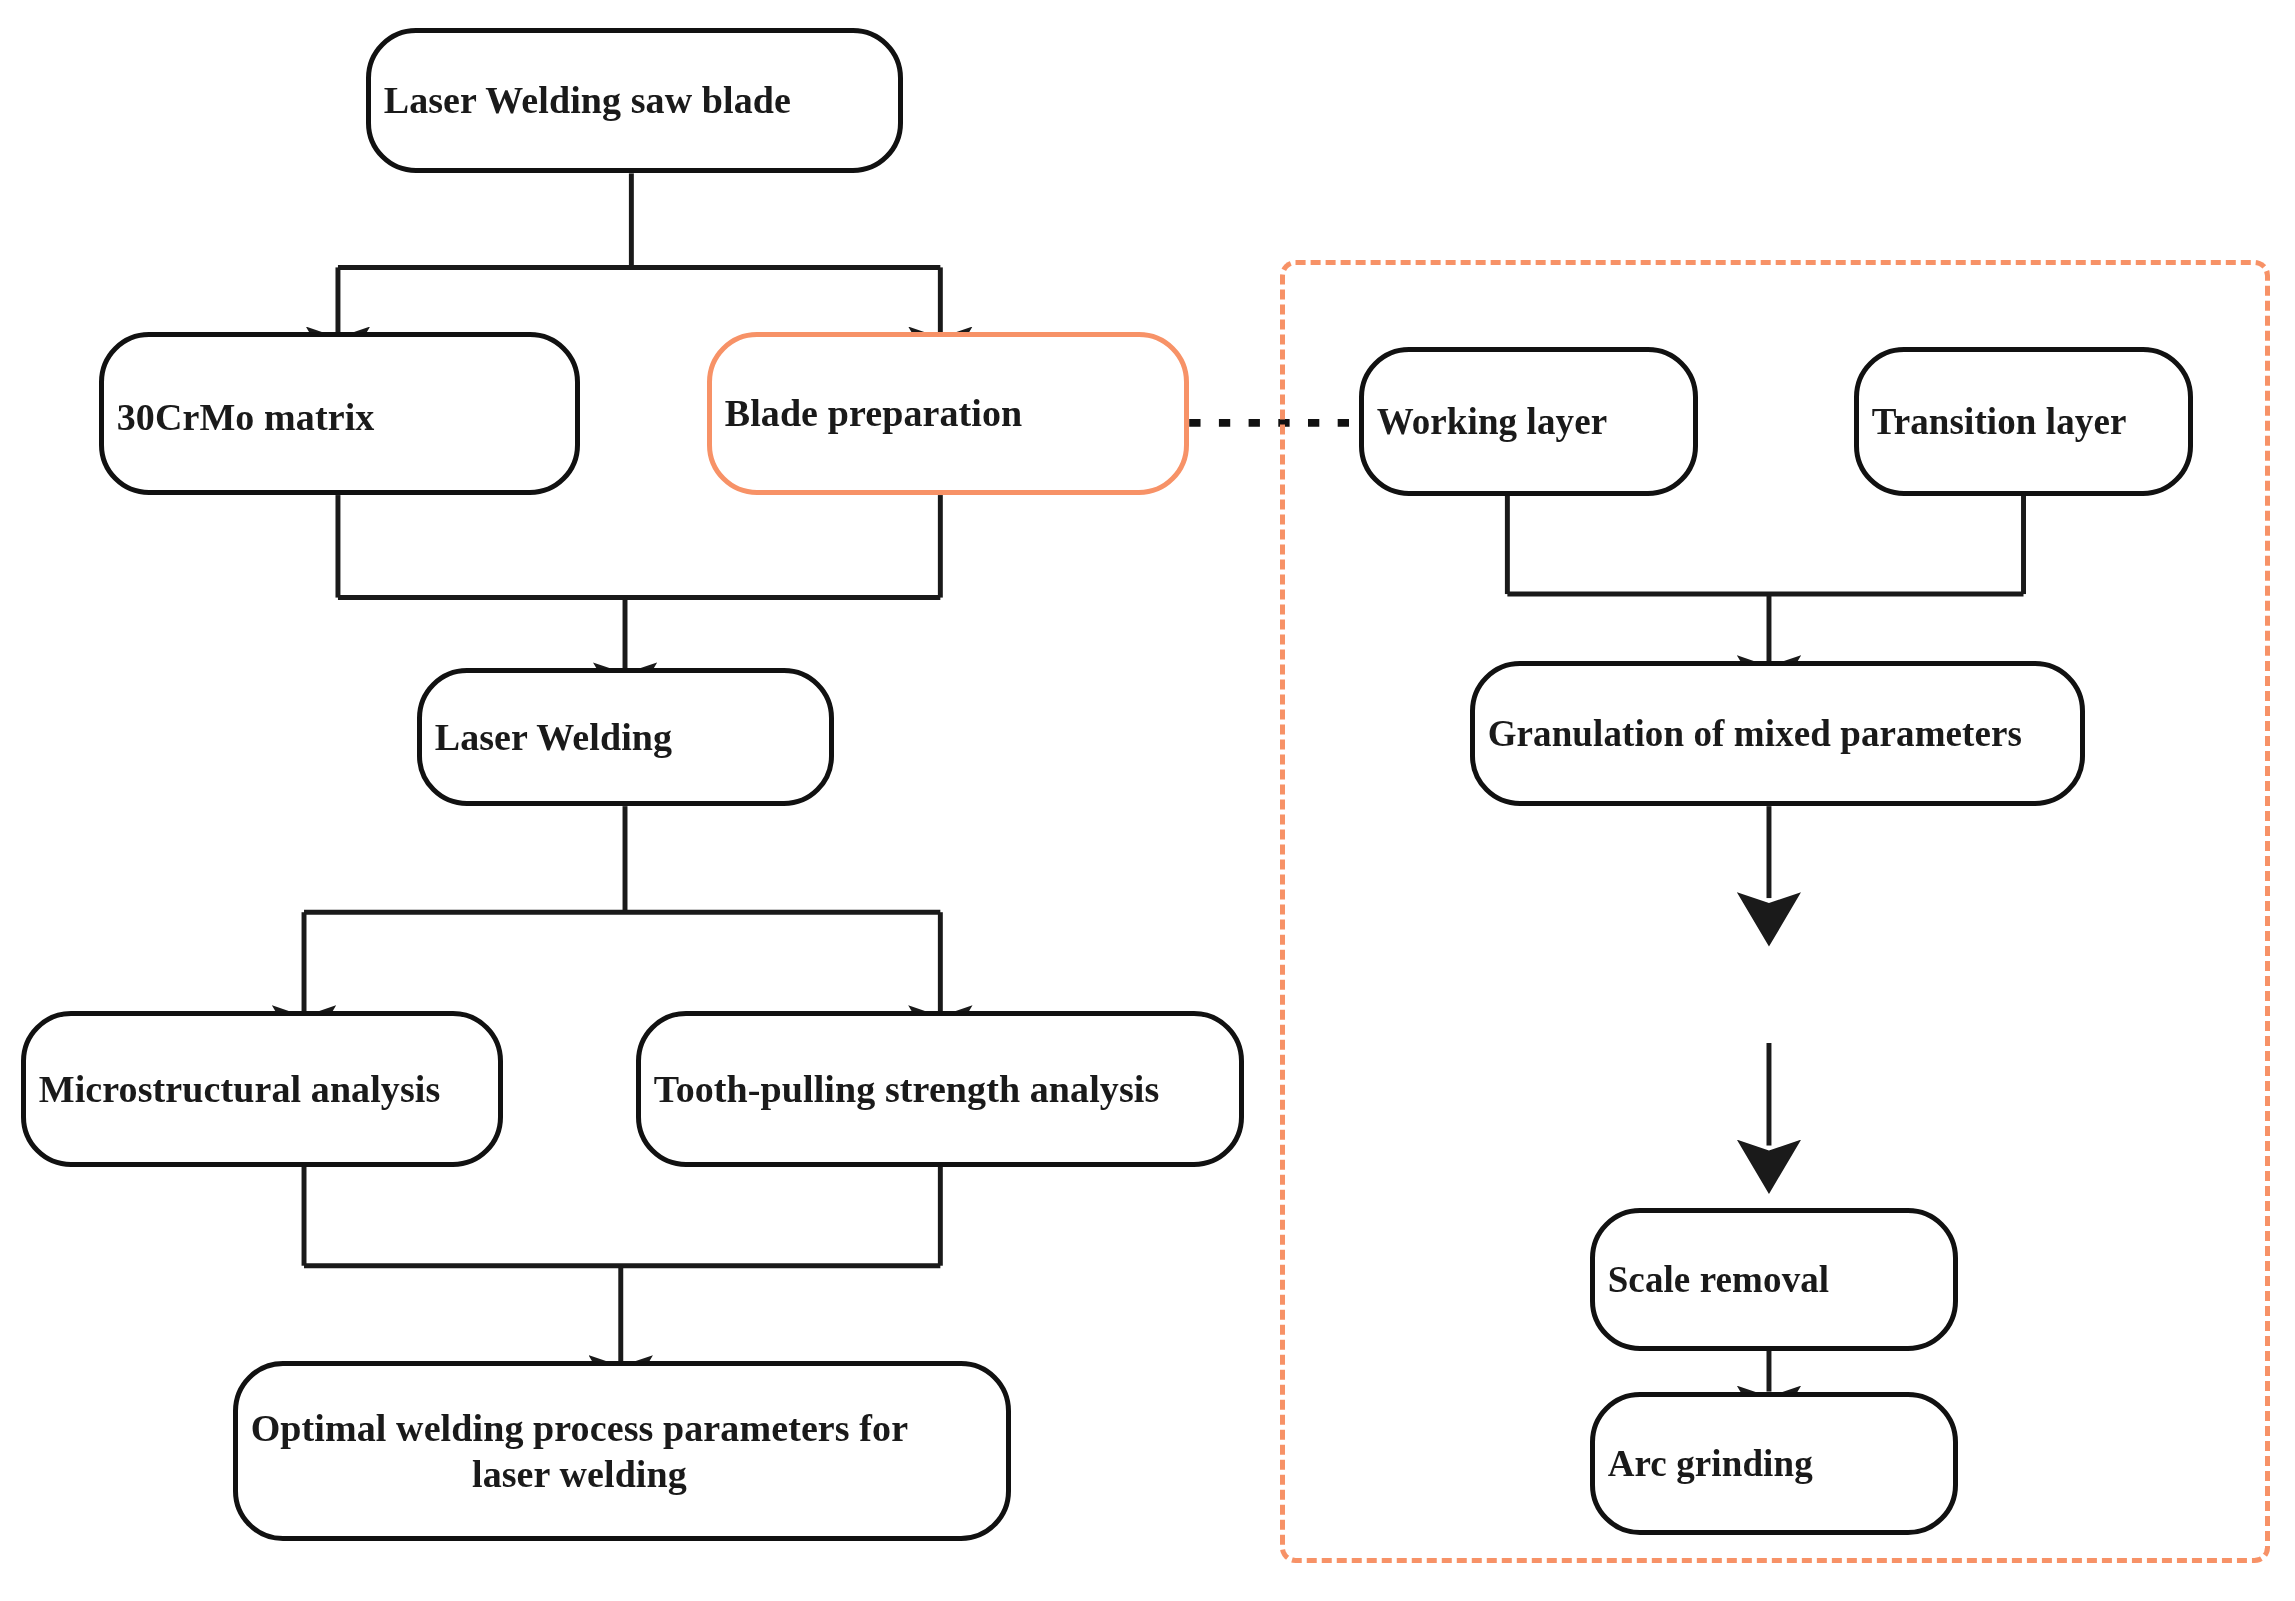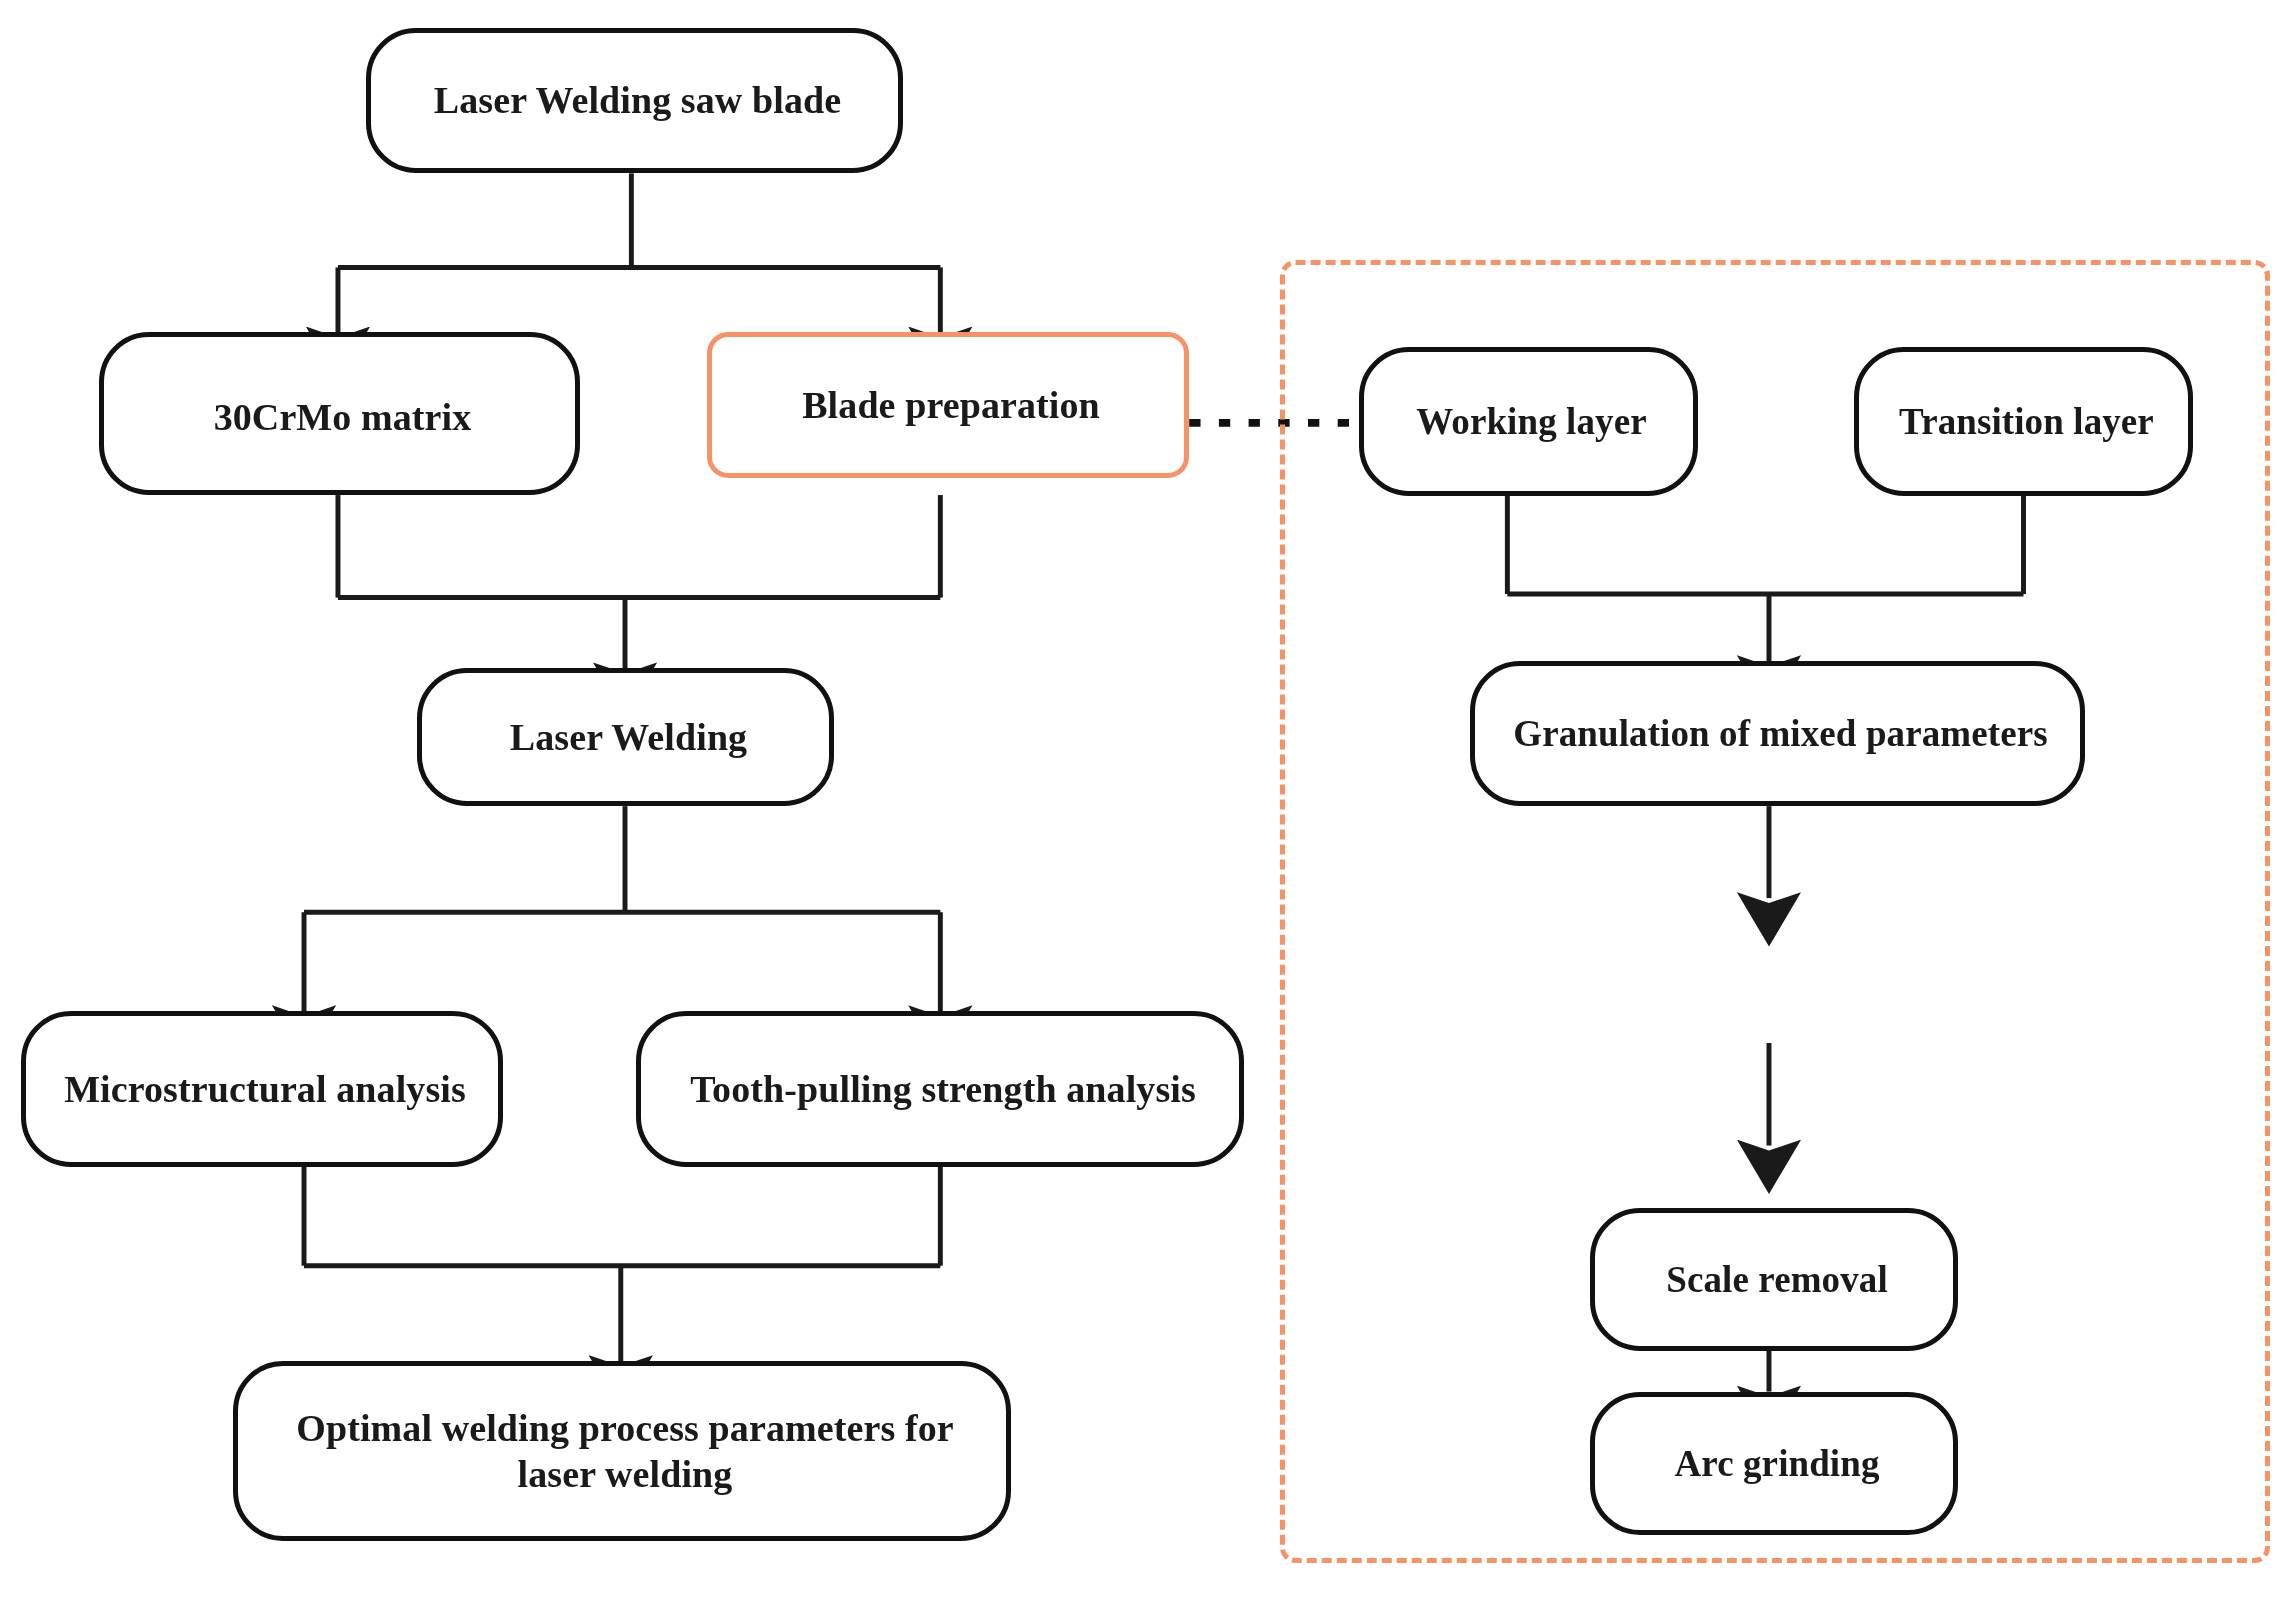--- a/index.html
+++ b/index.html
@@ -8,24 +8,22 @@
   svg#wires{position:absolute;left:0;top:0;width:2295px;height:1601px;pointer-events:none;}
 
   .node{
     position:absolute;
     box-sizing:border-box;
     background:#ffffff;
     border:5px solid #111111;
     border-radius:50px;
     display:flex;
     align-items:center;
-    justify-content:center;
     text-align:center;
     z-index:3;
-    padding-left:6px;
   }
   .node .lbl{
     font-weight:bold;
     color:#1a1a1a;
     line-height:1.22;
     letter-spacing:0.1px;
     padding:0 12.7px;
     white-space:pre-line;
   }
   .node.accent{border-color:#F79267;}
@@ -87,21 +85,21 @@
   </svg>
 
   <div class="node" style="left:366px;top:28px;width:537px;height:145px;">
     <span class="lbl" style="font-size:38px;">Laser Welding saw blade</span>
   </div>
 
   <div class="node" style="left:99px;top:332px;width:481px;height:163px;">
     <span class="lbl" style="font-size:38px;margin-top:8px;">30CrMo matrix</span>
   </div>
 
-  <div class="node accent" style="left:707px;top:332px;width:482px;height:146px;border-radius:21px;">
+  <div class="node accent" style="left:707px;top:332px;width:482px;height:163px;">
     <span class="lbl" style="font-size:38px;">Blade preparation</span>
   </div>
 
   <div class="node" style="left:417px;top:668px;width:417px;height:138px;">
     <span class="lbl" style="font-size:38px;">Laser Welding</span>
   </div>
 
   <div class="node" style="left:21px;top:1011px;width:482px;height:156px;">
     <span class="lbl" style="font-size:38px;">Microstructural analysis</span>
   </div>

